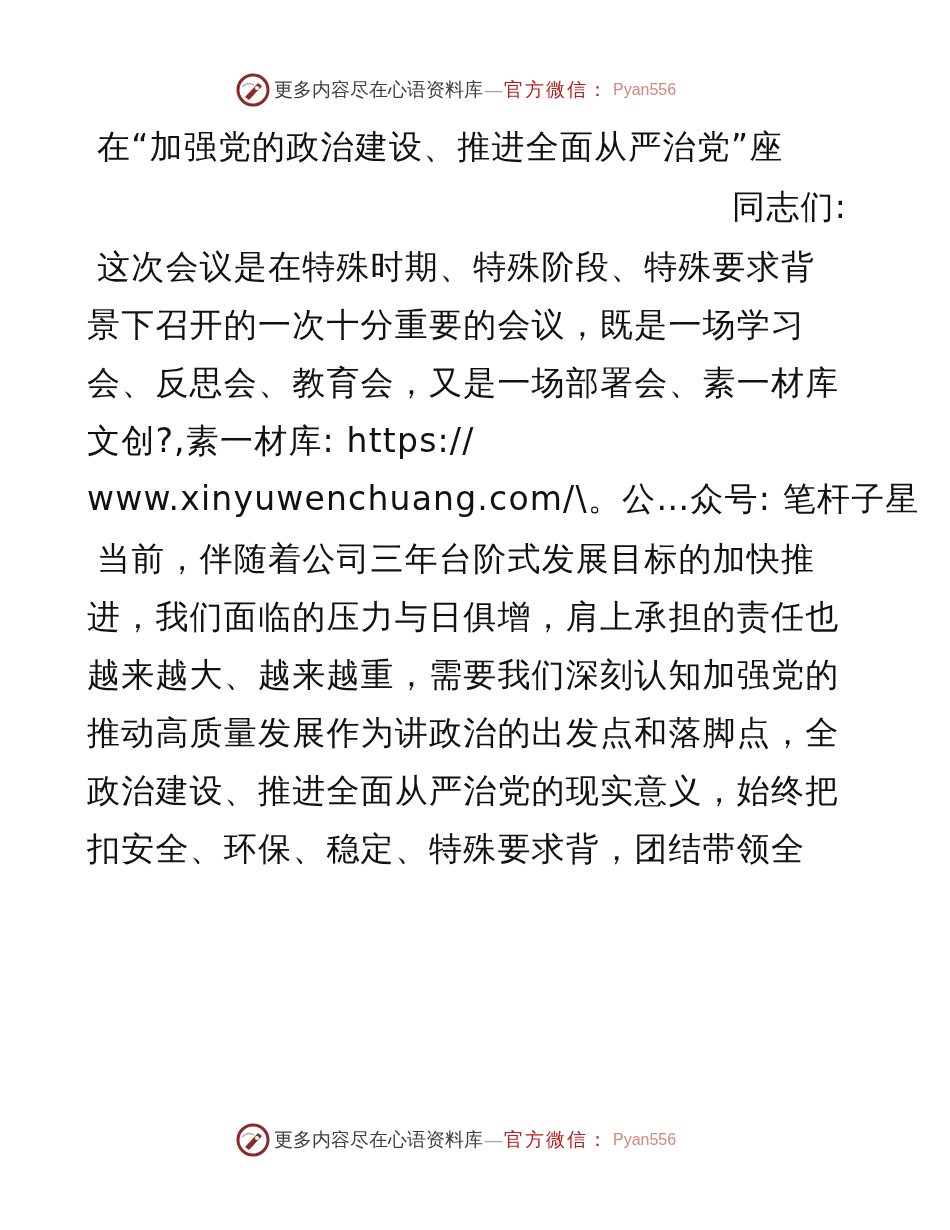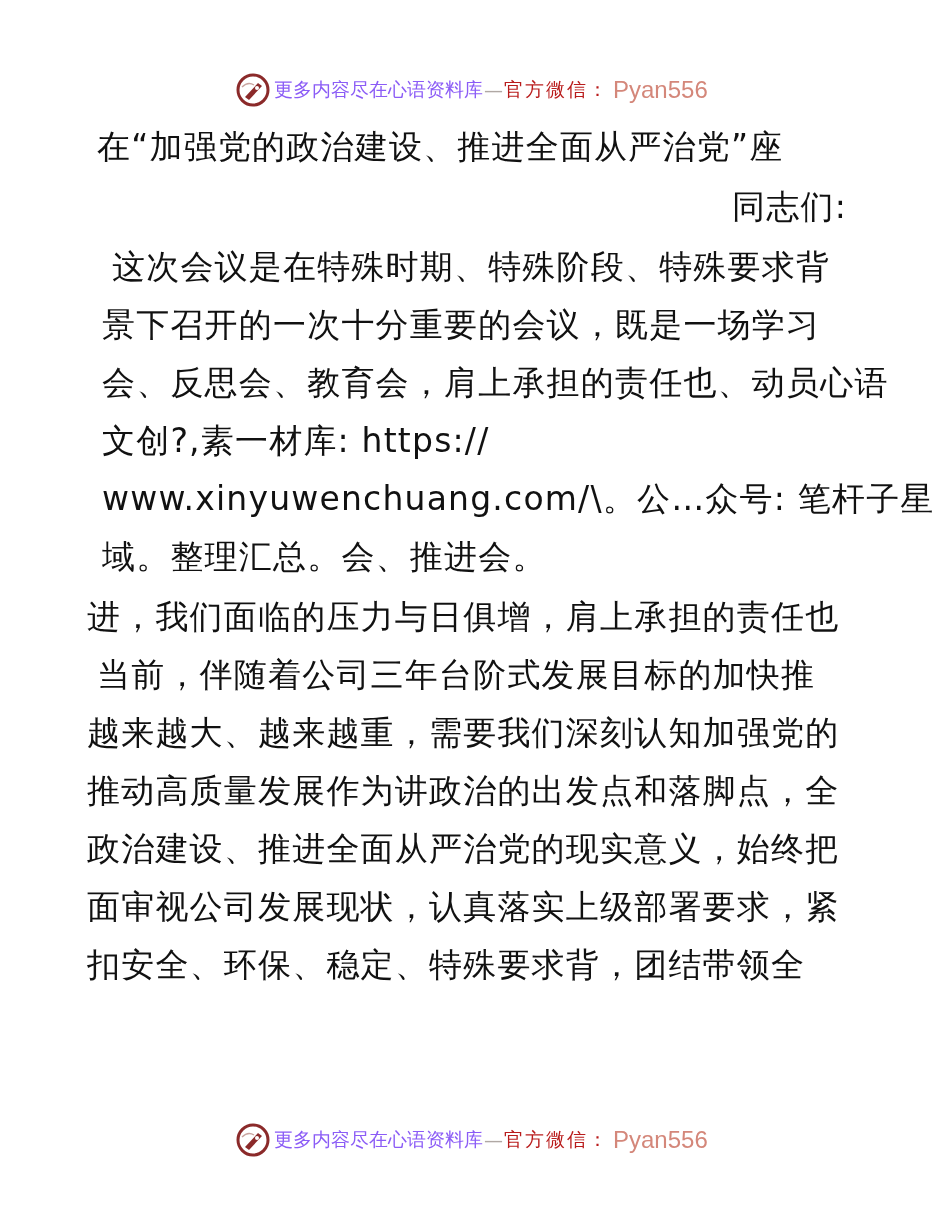--- a/index.html
+++ b/index.html
@@ -27,38 +27,38 @@
     .banner.bottom { top: 1122px; }
     .banner .logo {
       width: 34px;
       height: 34px;
       margin-right: 4px;
       display: inline-block;
     }
     .banner .brand {
       font-family: "DejaVu Serif", serif;
       font-size: 19px;
-      color: #8b5cf6;
+      color: #404040;
       letter-spacing: 0px;
       text-align: center;
     }
     .banner .dash {
       color: #b0a8a4;
       font-size: 19px;
       margin: 0 1px;
     }
     .banner .wechat {
       font-family: "DejaVu Serif", serif;
       font-size: 19px;
       color: #b91c1c;
       letter-spacing: 2px;
     }
     .banner .wechat-id {
       font-family: "Liberation Sans", sans-serif;
-      font-size: 24px;
+      font-size: 16px;
       color: #d4877a;
       margin-left: 4px;
     }
     .content {
       position: absolute;
       left: 87px;
       top: 118px;
       width: 760px;
     }
     .line {
@@ -88,36 +88,34 @@
   <span class="wechat-id">Pyan556</span>
 </div>
 
 <div class="content">
   <div>
     <div class="line title-line-1">在“加强党的政治建设、推进全面从严治党”座</div>
   </div>
 
   <div class="line" style="margin-left:10px; margin-top:2px;text-align:right;">同志们:</div>
 
-  <div style="margin-top:2px;margin-left:15px;">
+  <div style="margin-top:2px;">
     <div class="line" style="margin-left:10px;">这次会议是在特殊时期、特殊阶段、特殊要求背</div>
     <div class="line">景下召开的一次十分重要的会议，既是一场学习</div>
-    <div class="line">会、反思会、教育会，肩上承担的责任也、动员心语</div>
+    <div class="line">会、反思会、教育会，又是一场部署会、素一材库</div>
     <div class="line">文创?,素一材库: https://</div>
     <div class="line">www.xinyuwenchuang.com/\。公…众号: 笔杆子星</div>
-    <div class="line">域。整理汇总。会、推进会。</div>
   </div>
 
   <div style="margin-top:2px;">
+    <div class="line" style="margin-left:10px;">当前，伴随着公司三年台阶式发展目标的加快推</div>
     <div class="line">进，我们面临的压力与日俱增，肩上承担的责任也</div>
-    <div class="line" style="margin-left:10px;">当前，伴随着公司三年台阶式发展目标的加快推</div>
     <div class="line">越来越大、越来越重，需要我们深刻认知加强党的</div>
     <div class="line">推动高质量发展作为讲政治的出发点和落脚点，全</div>
     <div class="line">政治建设、推进全面从严治党的现实意义，始终把</div>
-    <div class="line">面审视公司发展现状，认真落实上级部署要求，紧</div>
     <div class="line">扣安全、环保、稳定、特殊要求背，团结带领全</div>
   </div>
 </div>
 
 <div class="banner bottom">
   <svg class="logo" viewBox="0 0 34 34">
     <circle cx="17" cy="17" r="15" fill="none" stroke="#8b2a2a" stroke-width="3"></circle>
     <path d="M9 24 L22 10 L26 13 L13 27 Z" fill="#8b2a2a"></path>
     <path d="M6 14 Q12 8 18 12" fill="none" stroke="#c9a5a0" stroke-width="1.5"></path>
     <circle cx="21" cy="15" r="2" fill="#ffffff"></circle>

